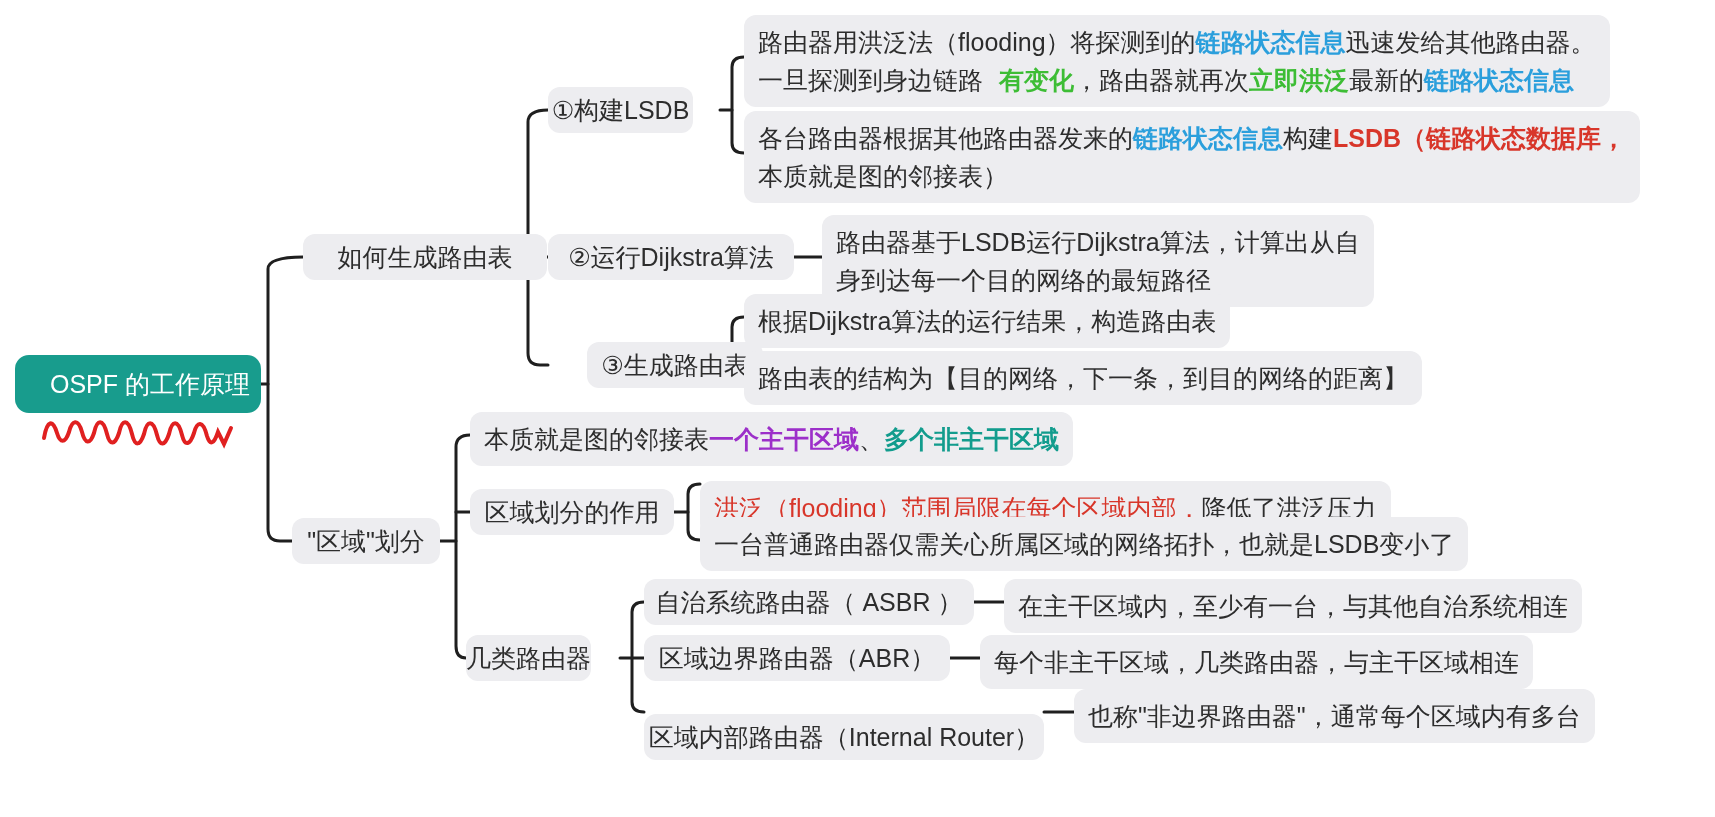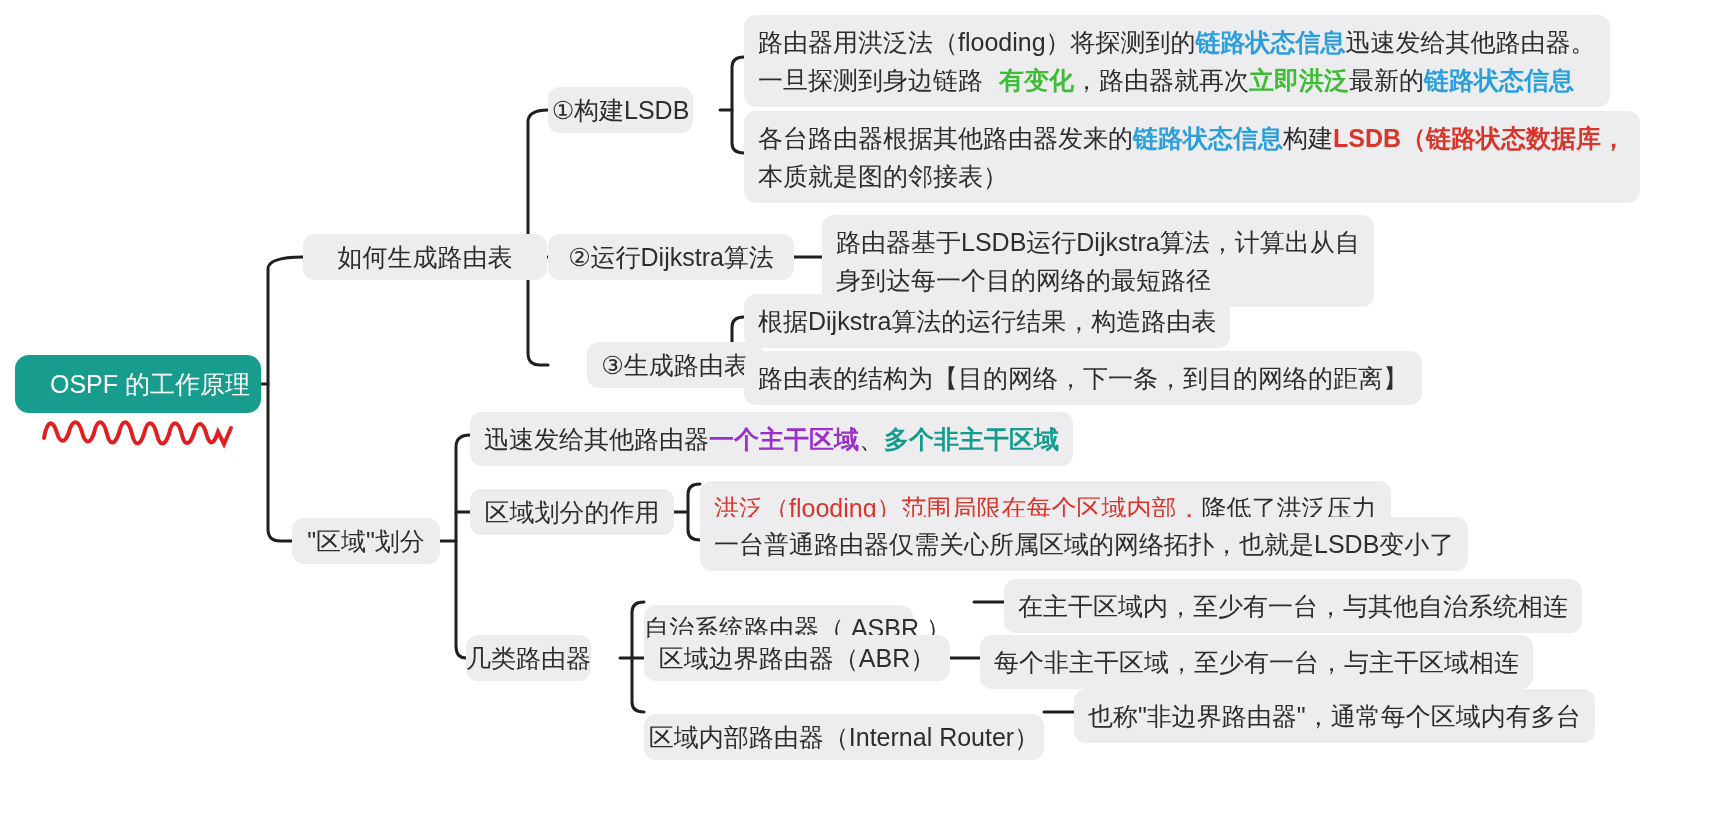--- a/index.html
+++ b/index.html
@@ -94,35 +94,35 @@
 身到达每一个目的网络的最短路径</span></div>
 
   <div class="node" style="left:568px;top:342px;width:176px;margin-left:19px;">③生成路由表</div>
 
   <div class="note" style="left:744px;top:351px;"><span>路由表的结构为【目的网络，下一条，到目的网络的距离】</span></div>
 
   <div class="note" style="left:744px;top:294px;"><span>根据Dijkstra算法的运行结果，构造路由表</span></div>
 
   <div class="node" style="left:292px;top:518px;width:148px;">"区域"划分</div>
 
-  <div class="note" style="left:470px;top:412px;"><span>迅速发给其他路由器</span><span class="seg-b" style="color: rgb(156, 47, 201);">一个主干区域</span><span>、</span><span class="seg-b" style="color: rgb(18, 156, 141);">多个非主干区域</span></div>
+  <div class="note" style="left:470px;top:412px;"><span>本质就是图的邻接表</span><span class="seg-b" style="color: rgb(156, 47, 201);">一个主干区域</span><span>、</span><span class="seg-b" style="color: rgb(18, 156, 141);">多个非主干区域</span></div>
 
   <div class="node" style="left:470px;top:489px;width:204px;">区域划分的作用</div>
 
   <div class="note" style="left:700px;top:461px;margin-top:20px;"><span style="color: rgb(216, 54, 42);">洪泛（flooding）范围局限在每个区域内部，</span><span>降低了洪泛压力</span></div>
 
   <div class="note" style="left:700px;top:517px;"><span>一台普通路由器仅需关心所属区域的网络拓扑，也就是LSDB变小了</span></div>
 
   <div class="node" style="left:466px;top:635px;width:125px;">几类路由器</div>
 
-  <div class="node" style="left:644px;top:605px;width:269px;">自治系统路由器（ ASBR ）</div>
+  <div class="node" style="left:644px;top:579px;width:330px;">自治系统路由器（ ASBR ）</div>
 
   <div class="note" style="left:1004px;top:579px;">在主干区域内，至少有一台，与其他自治系统相连</div>
 
   <div class="node" style="left:644px;top:635px;width:306px;">区域边界路由器（ABR）</div>
 
-  <div class="note" style="left:980px;top:635px;">每个非主干区域，至少有一台，与主干区域相连</div>
+  <div class="note" style="left:980px;top:635px;">每个非主干区域，几类路由器，与主干区域相连</div>
 
   <div class="node" style="left:644px;top:714px;width:400px;">区域内部路由器（Internal Router）</div>
 
   <div class="note" style="left:1074px;top:689px;">也称"非边界路由器"，通常每个区域内有多台</div>
 
 </div>
 
 </body></html>

